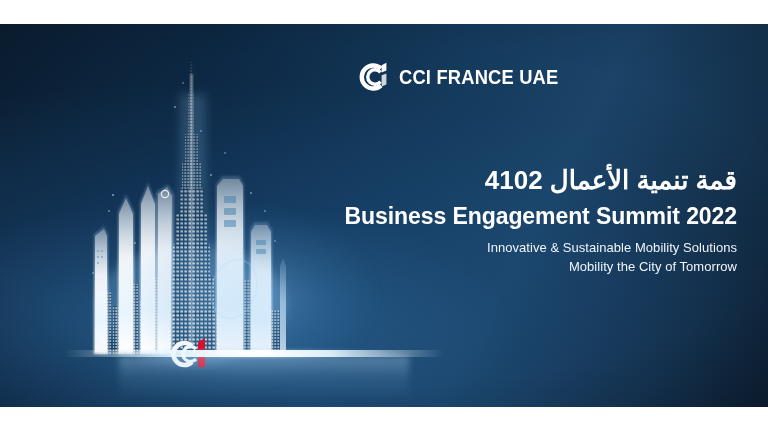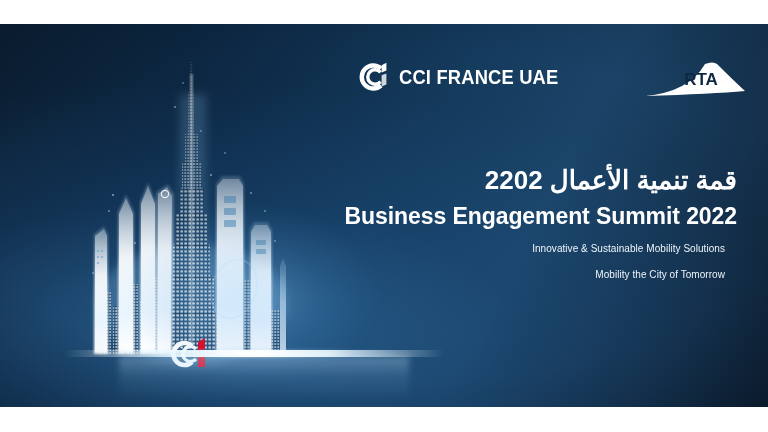--- a/index.html
+++ b/index.html
@@ -51,21 +51,21 @@
     background:radial-gradient(50% 50% at 50% 62%, rgba(150,205,250,0.30) 0%, rgba(90,160,220,0.13) 45%, rgba(60,120,190,0) 78%);
     filter:blur(6px);
   }
 
   
   .text-block{position:absolute;right:31px;top:140px;width:430px;text-align:right;}
   .title-ar{color:#ffffff;font-size:26px;font-weight:bold;line-height:1.25;
     direction:rtl;unicode-bidi:bidi-override;letter-spacing:0px;margin:0 0 5px 0;}
   .title-en{color:#ffffff;font-size:23.5px;font-weight:bold;line-height:1.2;margin:0 0 9px 0;
     letter-spacing:-0.1px;transform:scaleX(0.98);transform-origin:right center;}
-  .subtitle{color:#eef5fb;font-size:10px;font-weight:normal;line-height:1.46;margin:12px;
+  .subtitle{color:#eef5fb;font-size:13px;font-weight:normal;line-height:1.46;margin:0;
     letter-spacing:0.05px;}
 </style>
 </head>
 <body>
 
 <div class="stage">
 
   <div class="banner">
 
     <div class="skyline">
@@ -250,29 +250,23 @@
           <svg width="34" height="34" viewBox="0 0 34 34">
             <path d="M25 8.5 A11.5 11.5 0 1 0 25 25.5" fill="none" stroke="#ffffff" stroke-width="4.4"></path>
             <path d="M24.5 12.4 A7.2 7.2 0 1 0 24.5 21.6" fill="none" stroke="#ffffff" stroke-width="3.4"></path>
             <path d="M25.6 5.2 L30.4 2.8 L30.4 10.6 L25.6 12.4 Z" fill="#ffffff"></path>
             <path d="M25.6 15.2 L30.4 13.6 L30.4 24.6 L25.6 26.4 Z" fill="#ffffff" opacity="0.8"></path>
           </svg>
         </span>
         <span class="cci-word">CCI FRANCE UAE</span>
       </div>
 
-      <span class="rta-logo">
-        <svg width="104" height="44" viewBox="0 0 104 44">
-          <path d="M2 38 Q46 34 62 6 Q70 3 74 6 Q90 22 102 33 Q70 36 2 38 Z" fill="#ffffff"></path>
-          <text x="58" y="27" text-anchor="middle" font-family="Liberation Sans, sans-serif" font-size="17" font-weight="bold" fill="#0e2742">RTA</text>
-        </svg>
-      </span>
     </div>
 
     <div class="text-block">
-      <div class="title-ar">قمة تنمية الأعمال 2022</div>
+      <div class="title-ar">قمة تنمية الأعمال 2014</div>
       <div class="title-en">Business Engagement Summit 2022</div>
       <div class="subtitle">Innovative &amp; Sustainable Mobility Solutions</div>
       <div class="subtitle">Mobility the City of Tomorrow</div>
     </div>
 
   </div>
 </div>
 
 </body></html>

